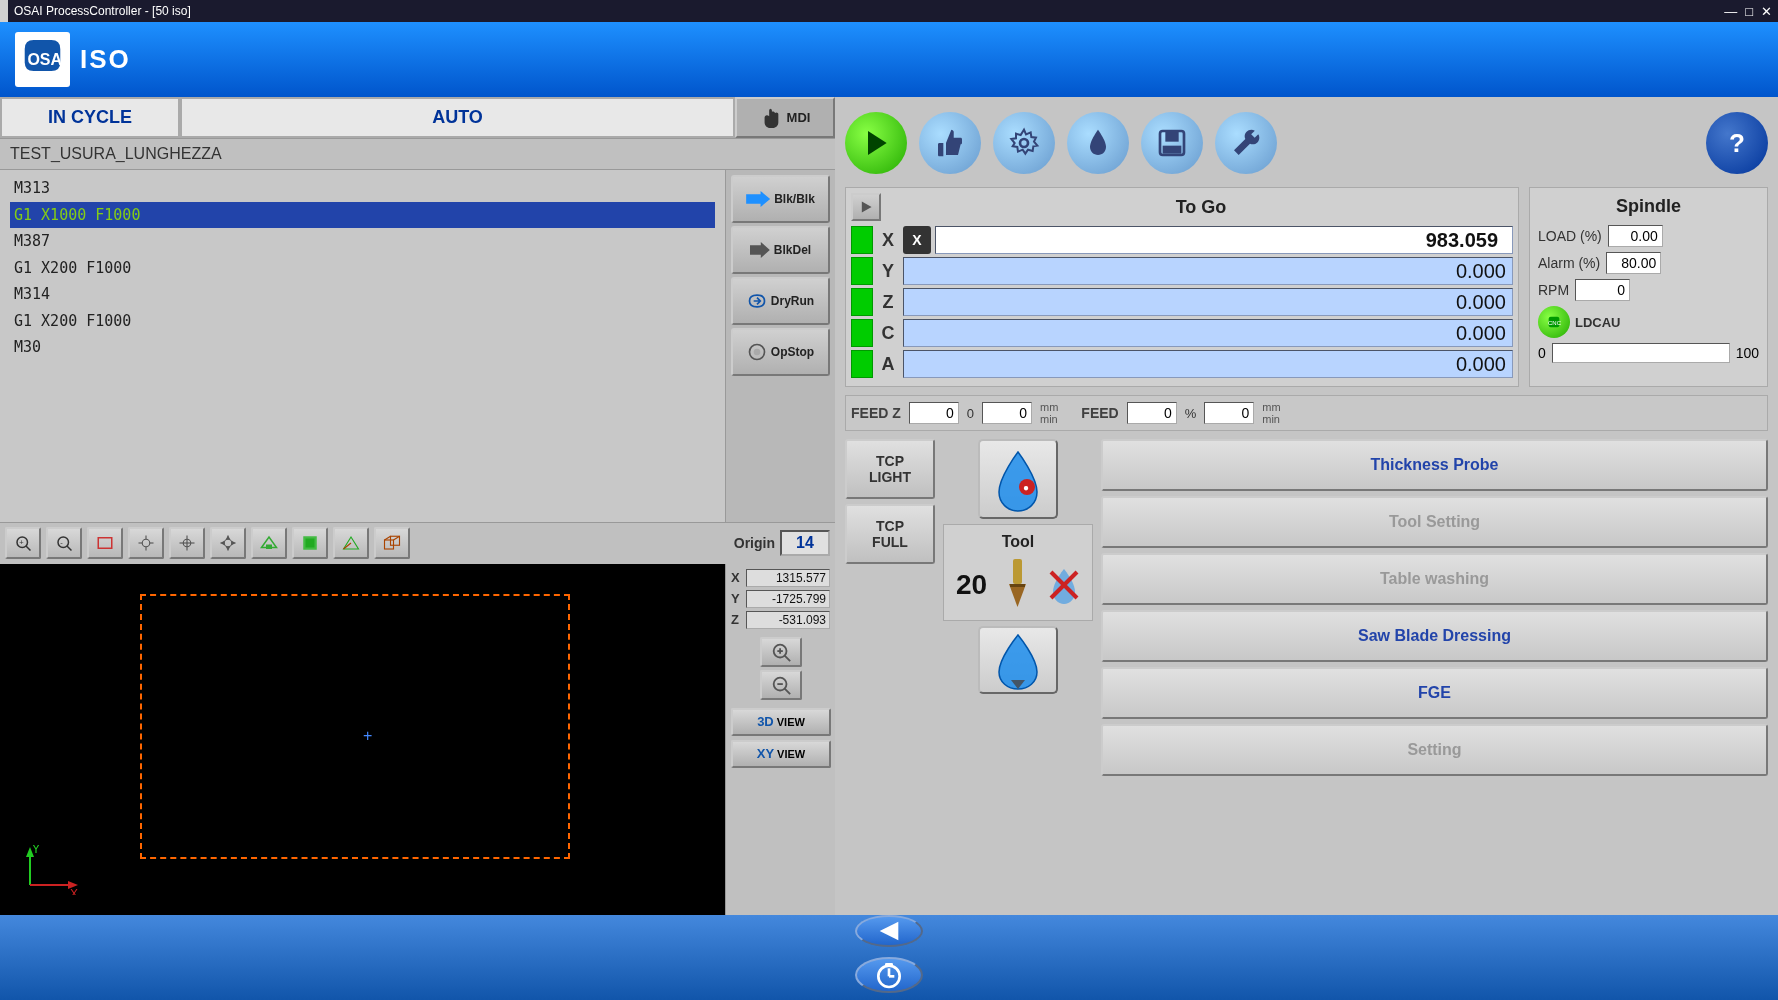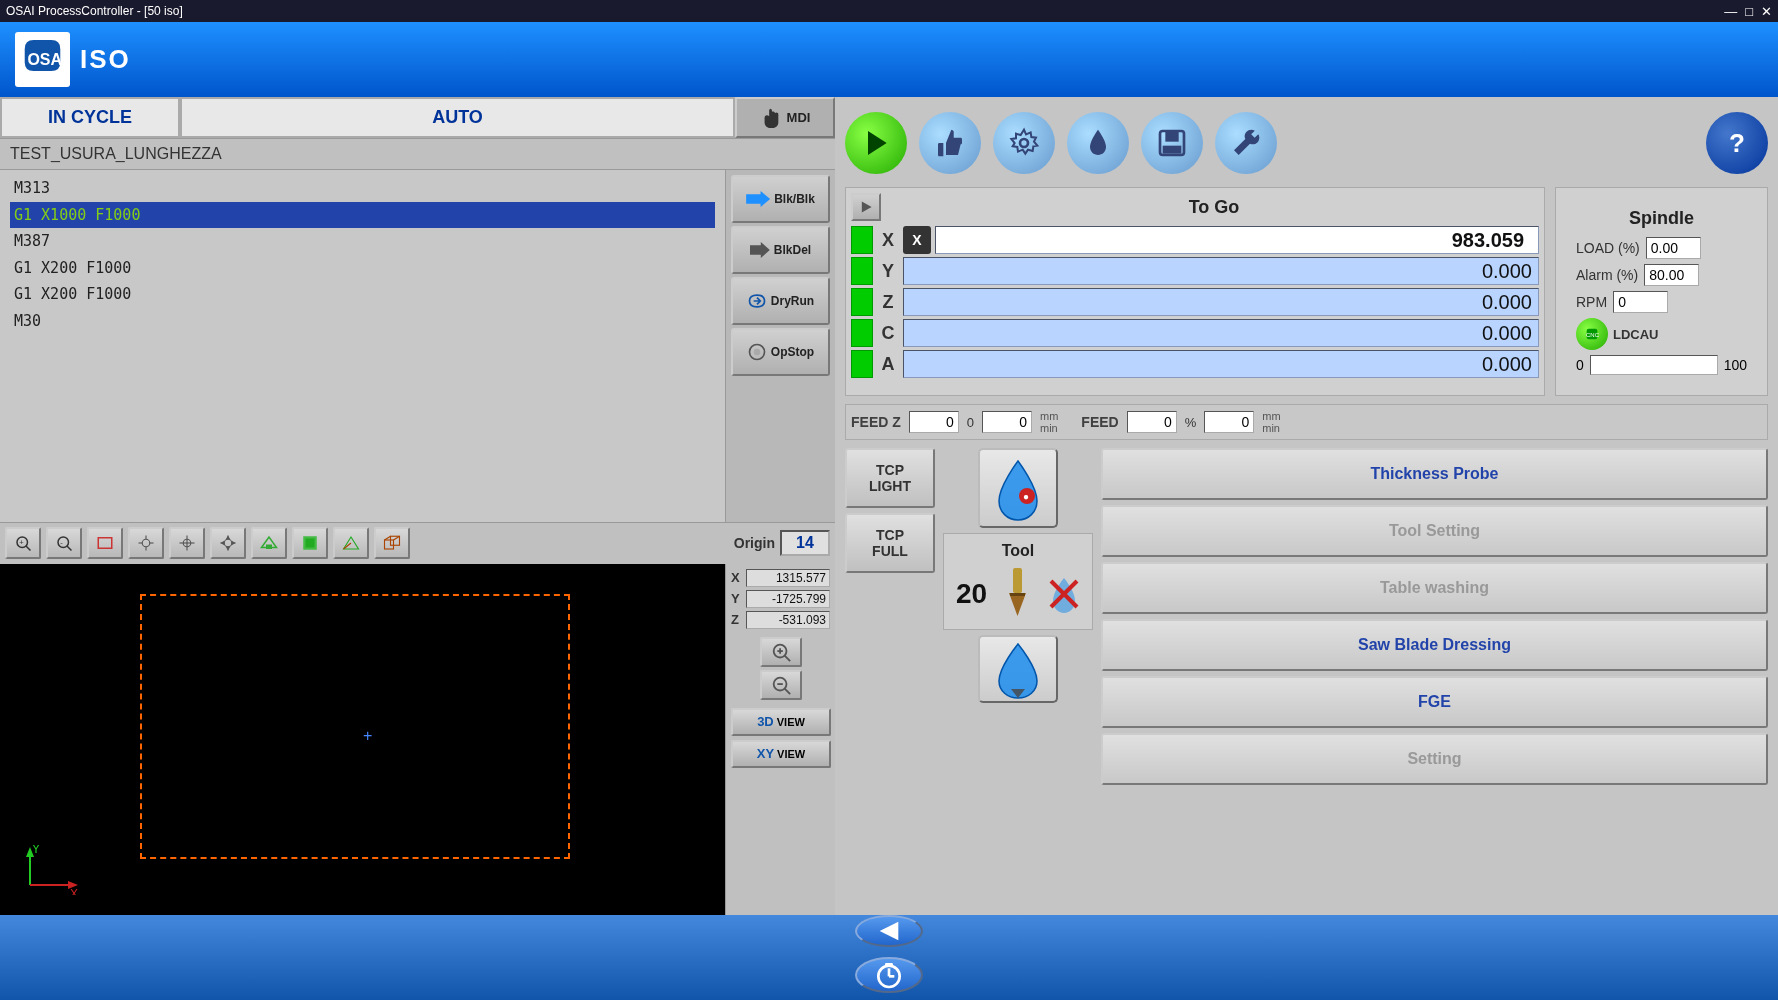--- a/index.html
+++ b/index.html
@@ -15,20 +15,21 @@
     
     #titlebar {
       background: #1a1a2e;
       color: white;
       font-size: 12px;
       padding: 2px 6px;
       display: flex;
       align-items: center;
       justify-content: space-between;
       height: 22px;
+      margin-left: 8px;
     }
     #titlebar-controls { display: flex; gap: 8px; font-size: 13px; }
 
     
     #header {
       background: linear-gradient(to bottom, #1e90ff, #0055cc);
       height: 75px;
       display: flex;
       align-items: center;
       padding: 0 15px;
@@ -419,44 +420,45 @@
       font-size: 20px;
       font-weight: bold;
       color: #111;
       display: flex;
       align-items: center;
       justify-content: flex-end;
     }
 
     
     #spindle-section {
-      width: 213px;
+      width: 239px;
       background: #d0d0d0;
       border: 1px solid #aaa;
-      padding: 20px;
+      padding: 8px;
     }
     #spindle-title {
       font-size: 18px;
       font-weight: bold;
       text-align: center;
       margin-bottom: 8px;
       color: #222;
     }
     .spindle-row {
       display: flex;
       align-items: center;
       gap: 6px;
       margin-bottom: 5px;
       font-size: 14px;
       color: #333;
     }
     .spindle-val {
       background: white;
       border: 1px inset #aaa;
       width: 55px;
+      text-align: right;
       padding: 2px 4px;
       font-size: 14px;
     }
     #ldcau-row {
       display: flex;
       align-items: center;
       gap: 5px;
       margin-top: 5px;
     }
     .ldcau-icon {
@@ -706,20 +708,21 @@
       <span>TEST_USURA_LUNGHEZZA</span>
     </div>
 
     <div id="code-area-row">
       <div id="code-list">
 
       <div class="code-line">M313</div>
           <div class="code-line active">G1 X1000 F1000</div>
           <div class="code-line">M387</div>
           <div class="code-line">G1 X200 F1000</div>
+          <div class="code-line">M314</div>
           <div class="code-line">G1 X200 F1000</div>
           <div class="code-line">M30</div>
         </div>
 
       <div id="right-toolbar">
 
         <div class="toolbar-btn">
           <div class="btn-arrow"></div>
           <span style="font-size:12px;">Blk/Blk</span>
         </div>

